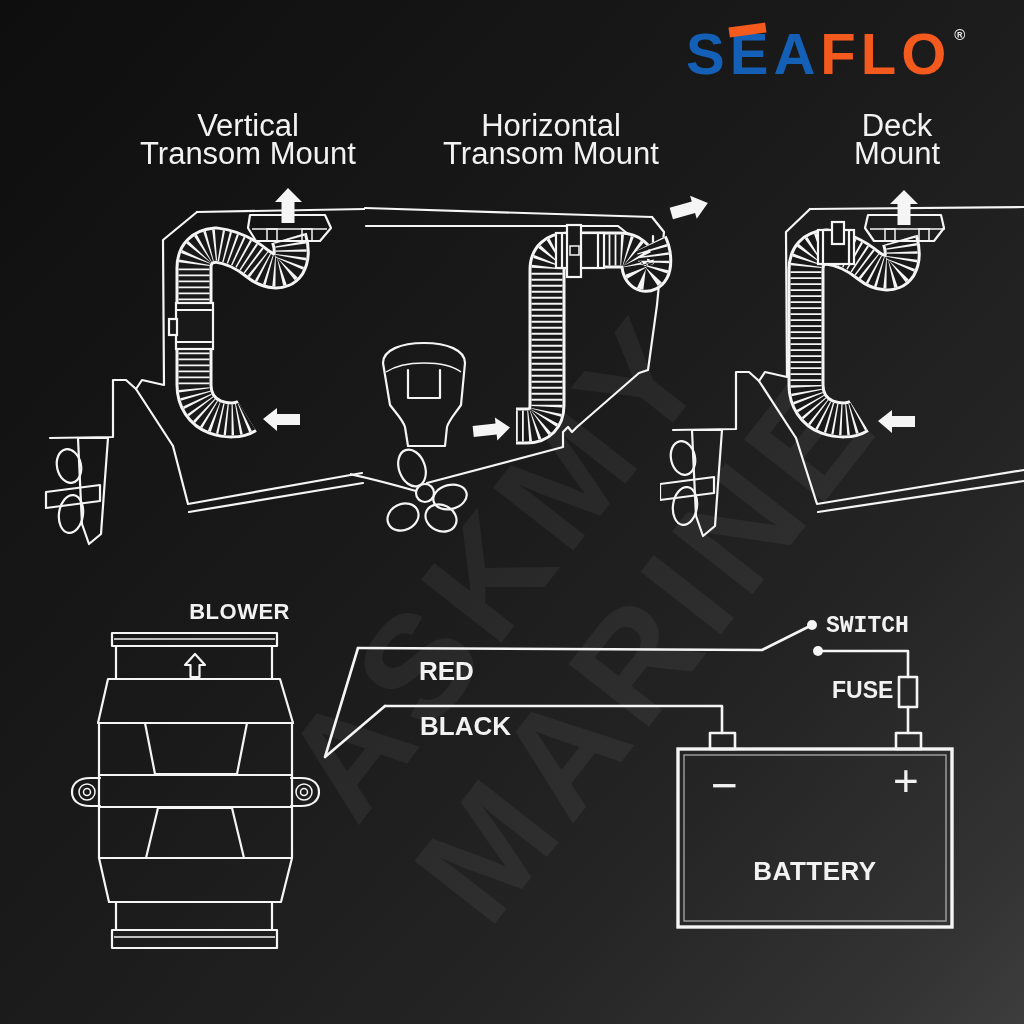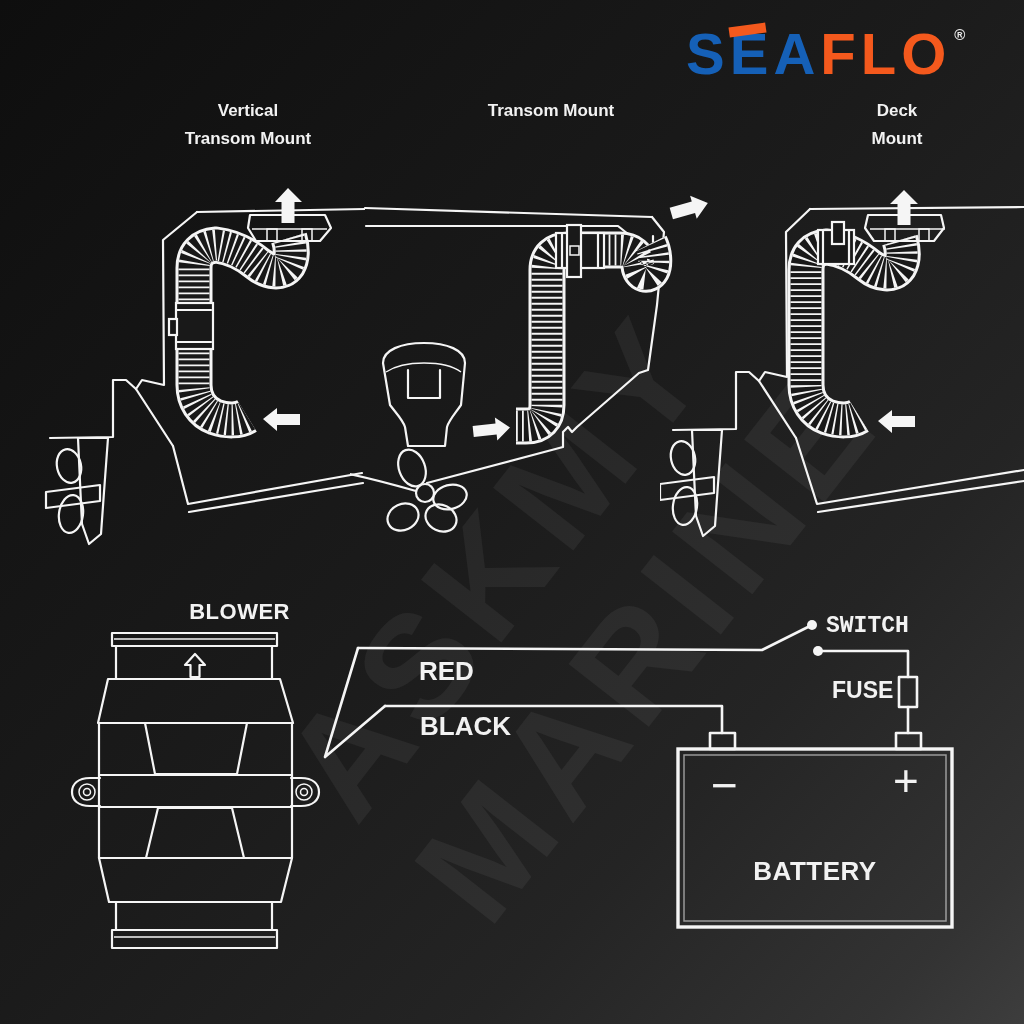--- a/index.html
+++ b/index.html
@@ -18,21 +18,21 @@
   }
   
   .logo{position:absolute;left:686px;top:24px;display:flex;align-items:flex-start;}
   .logo .lt{font-size:58px;font-weight:bold;line-height:60px;letter-spacing:0;margin-right:5px;}
   .lt-blue{color:#1560b7;}
   .lt-orange{color:#f4591d;}
   .logo-e{position:relative;}
   .logo-e .accent{position:absolute;left:-1px;top:1px;width:37px;height:10px;background:#f4591d;transform:rotate(-8deg);}
   .rmark{font-size:15px;color:#e8e8e8;font-weight:bold;margin-left:3px;margin-top:2px;}
   
-  .mount-title{position:absolute;top:97px;width:260px;text-align:center;font-size:17px;font-weight:bold;line-height:28px;}
+  .mount-title{position:absolute;top:112px;width:260px;text-align:center;font-size:31px;font-weight:normal;line-height:28px;}
   .lbl{position:absolute;font-weight:bold;white-space:nowrap;}
   
   .ln{fill:none;stroke:#f5f5f5;stroke-width:2.2;stroke-linejoin:round;stroke-linecap:round;}
   .ln15{fill:none;stroke:#f5f5f5;stroke-width:1.5;}
   .hose-o{fill:none;stroke:#f5f5f5;stroke-width:37;stroke-linecap:butt;}
   .hose-i{fill:none;stroke:#191919;stroke-width:31;stroke-linecap:butt;}
   .hose-r{fill:none;stroke:#f5f5f5;stroke-width:31;stroke-linecap:butt;stroke-dasharray:1.8 4.2;}
   .seg{fill:#191919;stroke:#f5f5f5;stroke-width:2.2;}
   .fillw{fill:#f5f5f5;stroke:none;}
   .wire{fill:none;stroke:#f5f5f5;stroke-width:2.6;stroke-linejoin:round;stroke-linecap:round;}
@@ -56,20 +56,21 @@
     <span class="lt lt-orange">L</span>
     <span class="lt lt-orange">O</span>
     <span class="rmark">®</span>
   </div>
 
   <div class="mount-title" style="left:118px;">
     <div>Vertical</div>
     <div>Transom Mount</div>
   </div>
   <div class="mount-title" style="left:421px;">
+    <div>Horizontal</div>
     <div>Transom Mount</div>
   </div>
   <div class="mount-title" style="left:767px;">
     <div>Deck</div>
     <div>Mount</div>
   </div>
 
   <svg class="abs" style="left:30px;top:182px;" width="335" height="380" viewBox="0 0 335 380">
     <g>
       <path class="ln" d="M167,30 L335,27"></path>

